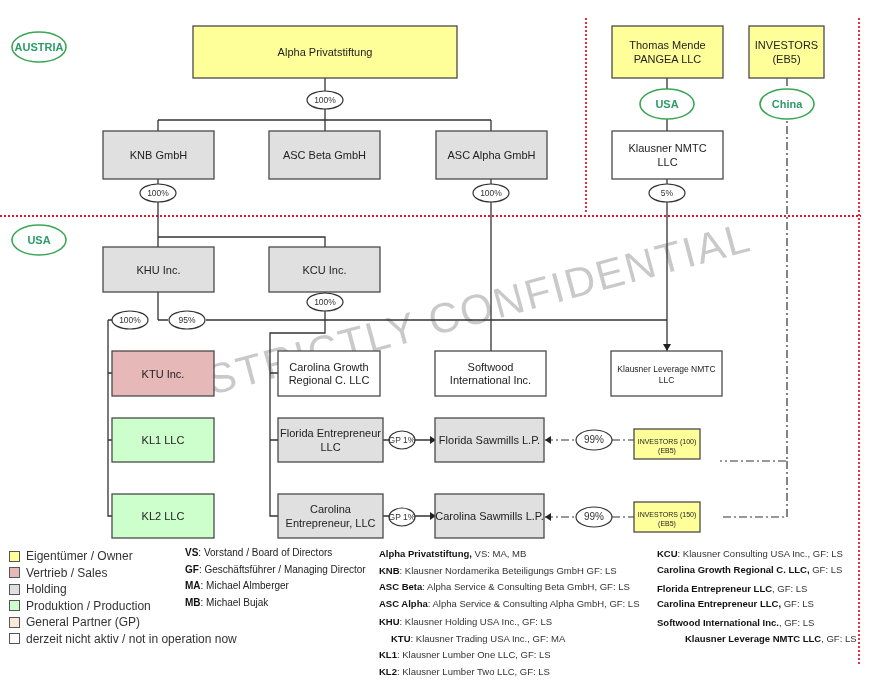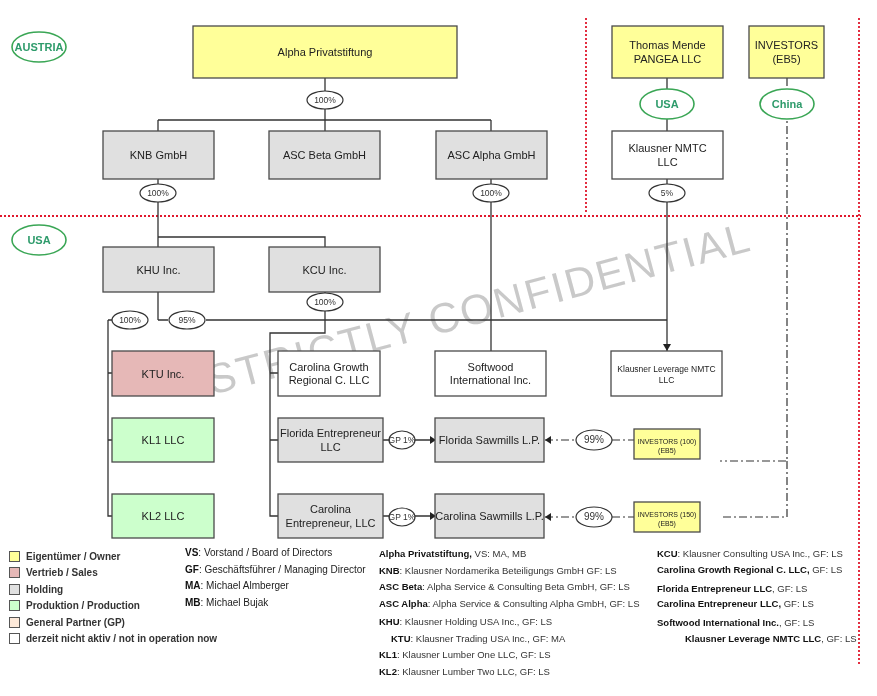--- a/index.html
+++ b/index.html
@@ -12,21 +12,21 @@
     .box-text-xs { font-size: 7px; }
     .line { stroke: #333; stroke-width: 1.3; fill: none; }
     .dash-line { stroke: #333; stroke-width: 1.2; fill: none; stroke-dasharray: 8 3 2 3; }
     .region-line { stroke: #e0182d; stroke-width: 1.8; fill: none; stroke-dasharray: 2 2; }
     .pct-ellipse { fill: #fff; stroke: #333; stroke-width: 1.2; }
     .pct-text { font-size: 8.5px; fill: #333; text-anchor: middle; font-family: "Liberation Sans", sans-serif; }
     .pct-text-lg { font-size: 10px; }
     .country-ellipse { fill: #fff; stroke: #3aa655; stroke-width: 1.6; }
     .country-text { font-size: 11px; font-weight: bold; fill: #2e9b6b; text-anchor: middle; font-family: "Liberation Sans", sans-serif; }
     .watermark { font-size: 42px; fill: #b8b8b8; opacity: 0.75; font-family: "Liberation Sans", sans-serif; letter-spacing: 2px; }
-    .legend { position: absolute; font-size: 10px; color: #333; font-weight: bold; }
+    .legend { position: absolute; font-size: 12px; color: #333; }
     .legend-row { display: flex; align-items: center; height: 16.5px; white-space: nowrap; }
     .swatch { width: 9px; height: 9px; border: 1px solid #555; margin-right: 6px; display: inline-block; }
     .abbr { position: absolute; font-size: 10px; color: #222; }
     .abbr-row { height: 16.5px; white-space: nowrap; }
     .notes { position: absolute; font-size: 9.5px; color: #333; }
     .notes-row { white-space: nowrap; }
     b { color: #111; }
   </style>
 </head>
 <body>

